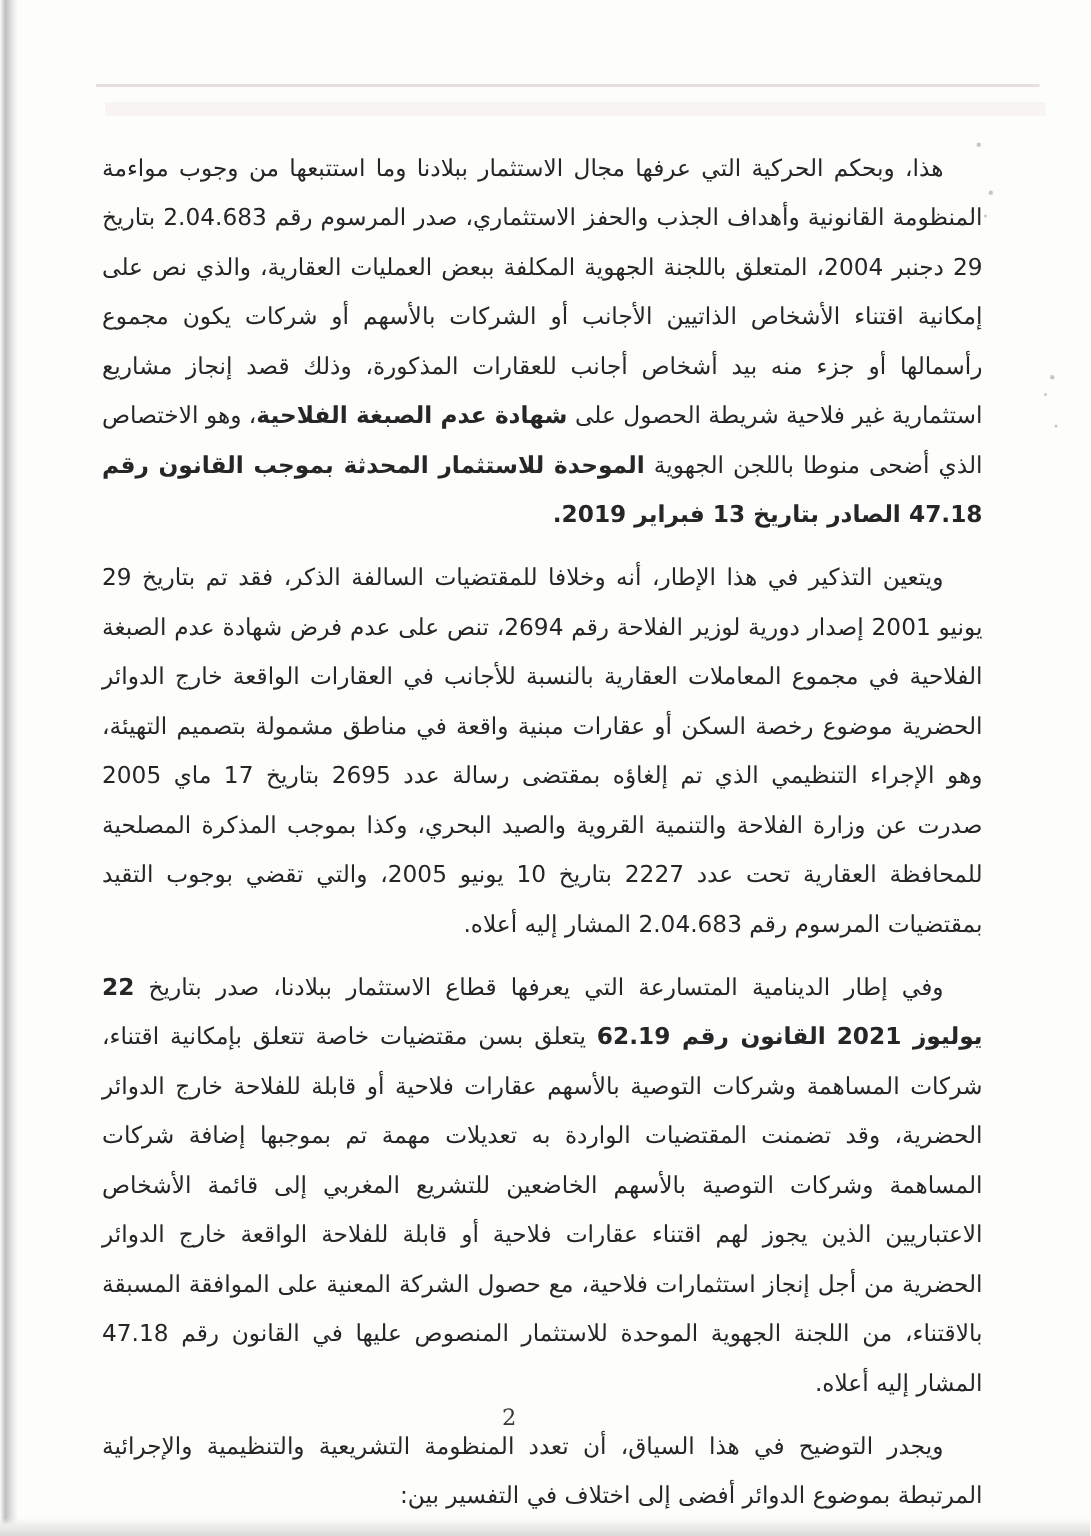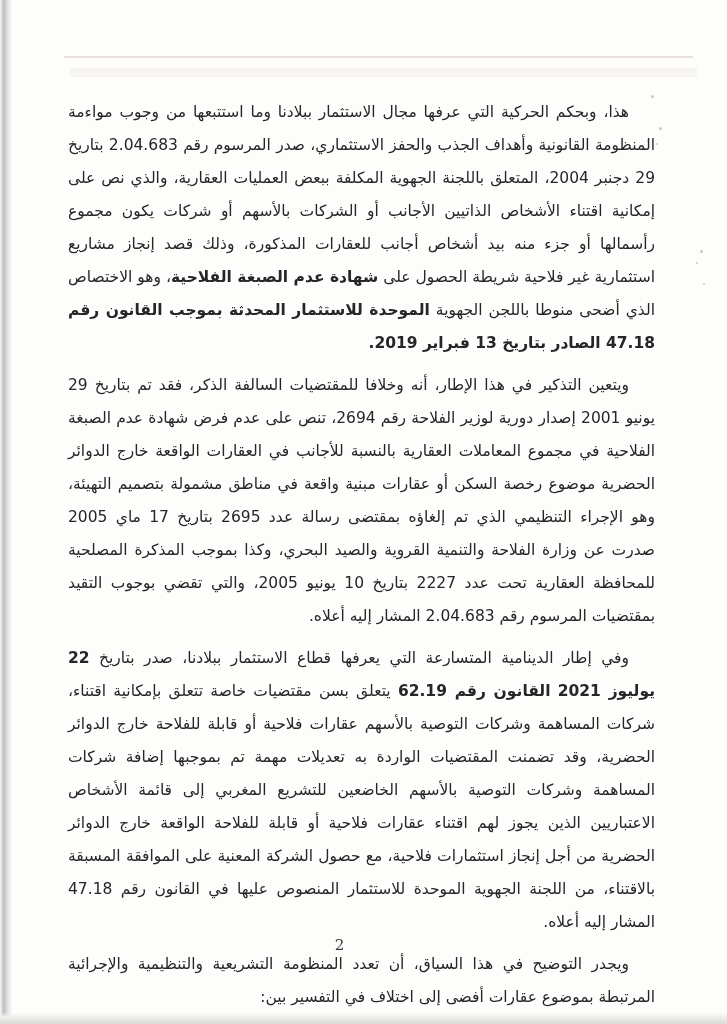--- a/index.html
+++ b/index.html
@@ -103,21 +103,21 @@
     <span class="speckle" style="left:656px; top:143px; width:2px; height:2px;"></span>
     <span class="speckle" style="left:700px; top:250px; width:3px; height:3px;"></span>
     <span class="speckle" style="left:696px; top:262px; width:2px; height:2px;"></span>
     <span class="speckle" style="left:703px; top:283px; width:2px; height:2px;"></span>
   </div>
 
   <div class="doc" id="doc">
       <div class="para"><span class="run">هذا، وبحكم الحركية التي عرفها مجال الاستثمار ببلادنا وما استتبعها من وجوب مواءمة المنظومة القانونية وأهداف الجذب والحفز الاستثماري، صدر المرسوم رقم 2.04.683 بتاريخ 29 دجنبر 2004، المتعلق باللجنة الجهوية المكلفة ببعض العمليات العقارية، والذي نص على إمكانية اقتناء الأشخاص الذاتيين الأجانب أو الشركات بالأسهم أو شركات يكون مجموع رأسمالها أو جزء منه بيد أشخاص أجانب للعقارات المذكورة، وذلك قصد إنجاز مشاريع استثمارية غير فلاحية شريطة الحصول على </span><span class="run-bold">شهادة عدم الصبغة الفلاحية</span><span class="run">، وهو الاختصاص الذي أضحى منوطا باللجن الجهوية </span><span class="run-bold">الموحدة للاستثمار المحدثة بموجب القانون رقم 47.18 الصادر بتاريخ 13 فبراير 2019.</span></div>
       <div class="para"><span class="run">ويتعين التذكير في هذا الإطار، أنه وخلافا للمقتضيات السالفة الذكر، فقد تم بتاريخ 29 يونيو 2001 إصدار دورية لوزير الفلاحة رقم 2694، تنص على عدم فرض شهادة عدم الصبغة الفلاحية في مجموع المعاملات العقارية بالنسبة للأجانب في العقارات الواقعة خارج الدوائر الحضرية موضوع رخصة السكن أو عقارات مبنية واقعة في مناطق مشمولة بتصميم التهيئة، وهو الإجراء التنظيمي الذي تم إلغاؤه بمقتضى رسالة عدد 2695 بتاريخ 17 ماي 2005 صدرت عن وزارة الفلاحة والتنمية القروية والصيد البحري، وكذا بموجب المذكرة المصلحية للمحافظة العقارية تحت عدد 2227 بتاريخ 10 يونيو 2005، والتي تقضي بوجوب التقيد بمقتضيات المرسوم رقم 2.04.683 المشار إليه أعلاه.</span></div>
       <div class="para"><span class="run">وفي إطار الدينامية المتسارعة التي يعرفها قطاع الاستثمار ببلادنا، صدر بتاريخ </span><span class="run-bold">22 يوليوز 2021</span><span class="run"> </span><span class="run-bold">القانون رقم 62.19</span><span class="run"> يتعلق بسن مقتضيات خاصة تتعلق بإمكانية اقتناء، شركات المساهمة وشركات التوصية بالأسهم عقارات فلاحية أو قابلة للفلاحة خارج الدوائر الحضرية، وقد تضمنت المقتضيات الواردة به تعديلات مهمة تم بموجبها إضافة شركات المساهمة وشركات التوصية بالأسهم الخاضعين للتشريع المغربي إلى قائمة الأشخاص الاعتباريين الذين يجوز لهم اقتناء عقارات فلاحية أو قابلة للفلاحة الواقعة خارج الدوائر الحضرية من أجل إنجاز استثمارات فلاحية، مع حصول الشركة المعنية على الموافقة المسبقة بالاقتناء، من اللجنة الجهوية الموحدة للاستثمار المنصوص عليها في القانون رقم 47.18 المشار إليه أعلاه.</span></div>
-      <div class="para"><span class="run">ويجدر التوضيح في هذا السياق، أن تعدد المنظومة التشريعية والتنظيمية والإجرائية المرتبطة بموضوع عقارات أفضى إلى اختلاف في التفسير بين:</span></div>
+      <div class="para"><span class="run">ويجدر التوضيح في هذا السياق، أن تعدد المنظومة التشريعية والتنظيمية والإجرائية المرتبطة بموضوع الدوائر أفضى إلى اختلاف في التفسير بين:</span></div>
       <div class="bullet">
         <span class="marker">-</span>
       </div>
     </div>
 
   <div class="pagenum">2</div>
 
   <div class="edge-bottom"></div>
 </div>
 

